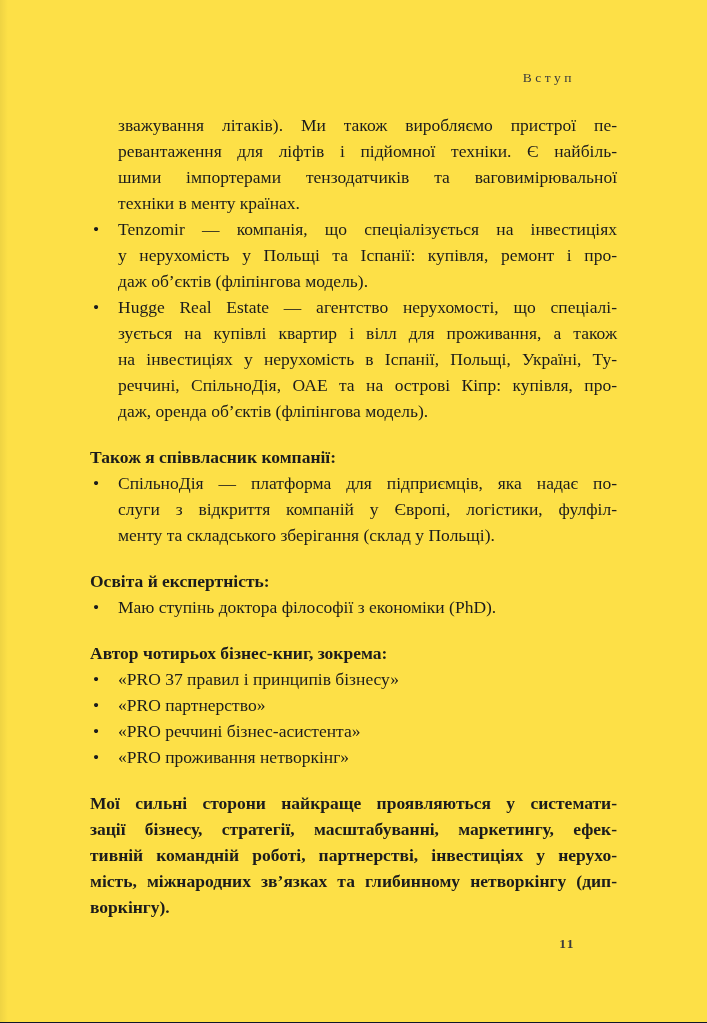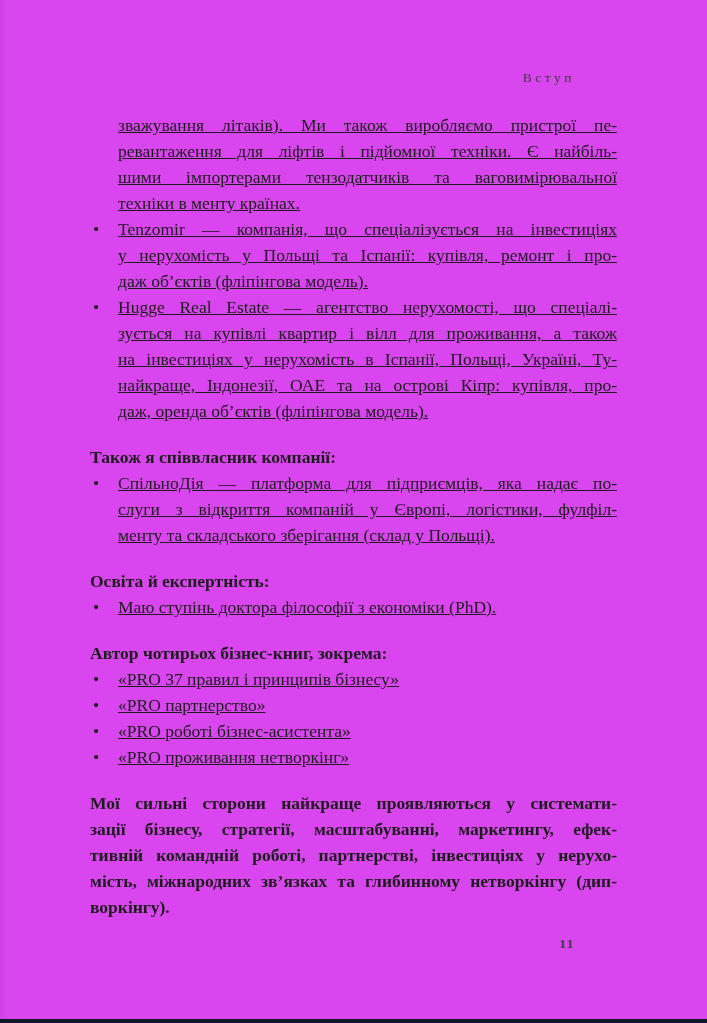--- a/index.html
+++ b/index.html
@@ -4,26 +4,26 @@
 <style>
   html, body {
     margin: 0;
     padding: 0;
     background: #ffffff;
   }
   .page {
     position: relative;
     width: 707px;
     height: 1023px;
-    background: #d946ef;
+    background: #fde047;
     overflow: hidden;
     font-family: "Liberation Serif", "DejaVu Serif", serif;
     color: #1c1c1c;
     box-sizing: border-box;
-    border-bottom: 4px solid #0f172a;
+    border-bottom: 1px solid #0f172a;
   }
   
   .edge-shade {
     position: absolute;
     left: 0; top: 0; bottom: 0;
     width: 8px;
     background: linear-gradient(to right, rgba(0,0,0,0.06), rgba(0,0,0,0));
     pointer-events: none;
   }
   .running-head {
@@ -39,21 +39,20 @@
     left: 90px;
     top: 112px;
     width: 527px;
     font-size: 17.5px;
     line-height: 26px;
   }
   .block { position: relative; }
   .block.continuation,
   .block.bullet {
     padding-left: 28px;
-    text-decoration: underline;
   }
   .block.bullet .marker {
     position: absolute;
     left: 3px;
     top: 0;
     line-height: 26px;
   }
   .section-start { margin-top: 20px; font-weight: bold; }
   .line { min-height: 26px; }
   .line.just {
@@ -89,21 +88,21 @@
         <span class="marker">•</span>
         <div class="line just">Tenzomir — компанія, що спеціалізується на інвестиціях</div>
         <div class="line just">у нерухомість у Польщі та Іспанії: купівля, ремонт і про-</div>
         <div class="line">даж об’єктів (фліпінгова модель).</div>
       </div>
       <div class="block bullet">
         <span class="marker">•</span>
         <div class="line just">Hugge Real Estate — агентство нерухомості, що спеціалі-</div>
         <div class="line just">зується на купівлі квартир і вілл для проживання, а також</div>
         <div class="line just">на інвестиціях у нерухомість в Іспанії, Польщі, Україні, Ту-</div>
-        <div class="line just">найкраще, Індонезії, ОАЕ та на острові Кіпр: купівля, про-</div>
+        <div class="line just">реччині, СпільноДія, ОАЕ та на острові Кіпр: купівля, про-</div>
         <div class="line">даж, оренда об’єктів (фліпінгова модель).</div>
       </div>
       <div class="block plain section-start">
         <div class="line">Також я співвласник компанії:</div>
       </div>
       <div class="block bullet">
         <span class="marker">•</span>
         <div class="line just">СпільноДія — платформа для підприємців, яка надає по-</div>
         <div class="line just">слуги з відкриття компаній у Європі, логістики, фулфіл-</div>
         <div class="line">менту та складського зберігання (склад у Польщі).</div>
@@ -121,21 +120,21 @@
       <div class="block bullet">
         <span class="marker">•</span>
         <div class="line">«PRO 37 правил і принципів бізнесу»</div>
       </div>
       <div class="block bullet">
         <span class="marker">•</span>
         <div class="line">«PRO партнерство»</div>
       </div>
       <div class="block bullet">
         <span class="marker">•</span>
-        <div class="line">«PRO роботі бізнес-асистента»</div>
+        <div class="line">«PRO реччині бізнес-асистента»</div>
       </div>
       <div class="block bullet">
         <span class="marker">•</span>
         <div class="line">«PRO проживання нетворкінг»</div>
       </div>
       <div class="block plain section-start">
         <div class="line just">Мої сильні сторони найкраще проявляються у системати-</div>
         <div class="line just">зації бізнесу, стратегії, масштабуванні, маркетингу, ефек-</div>
         <div class="line just">тивній командній роботі, партнерстві, інвестиціях у нерухо-</div>
         <div class="line just">мість, міжнародних зв’язках та глибинному нетворкінгу (дип-</div>

